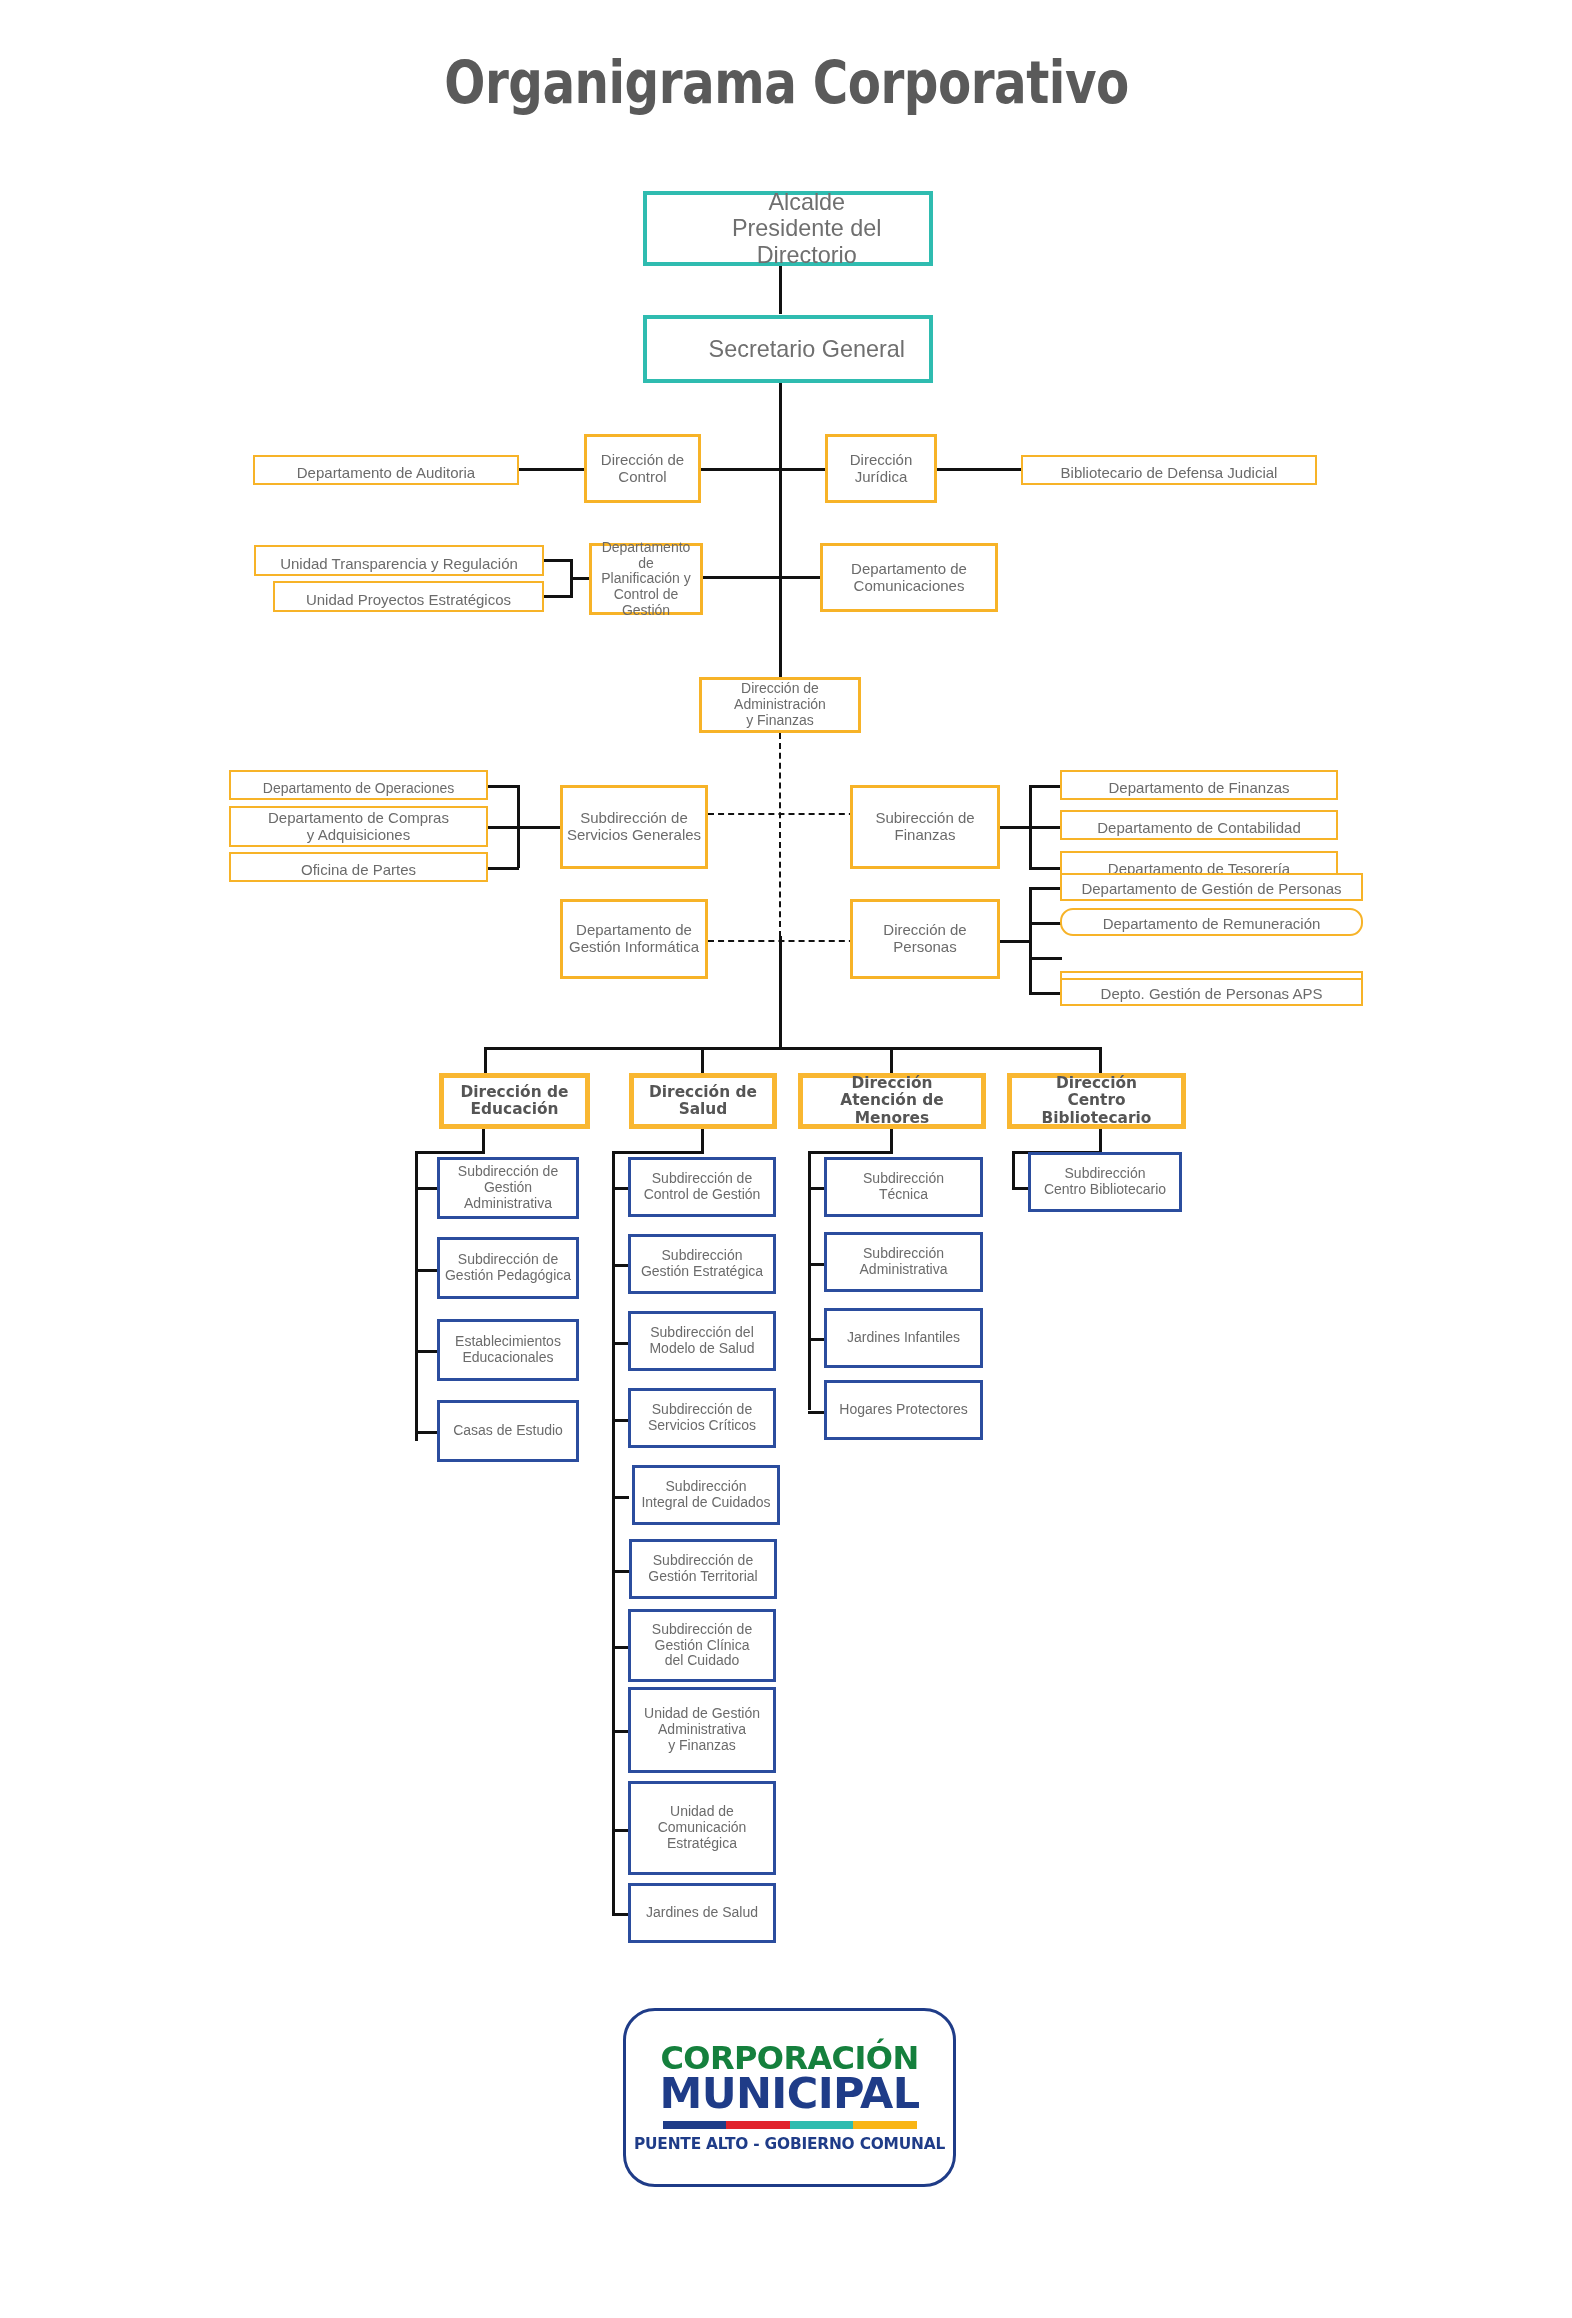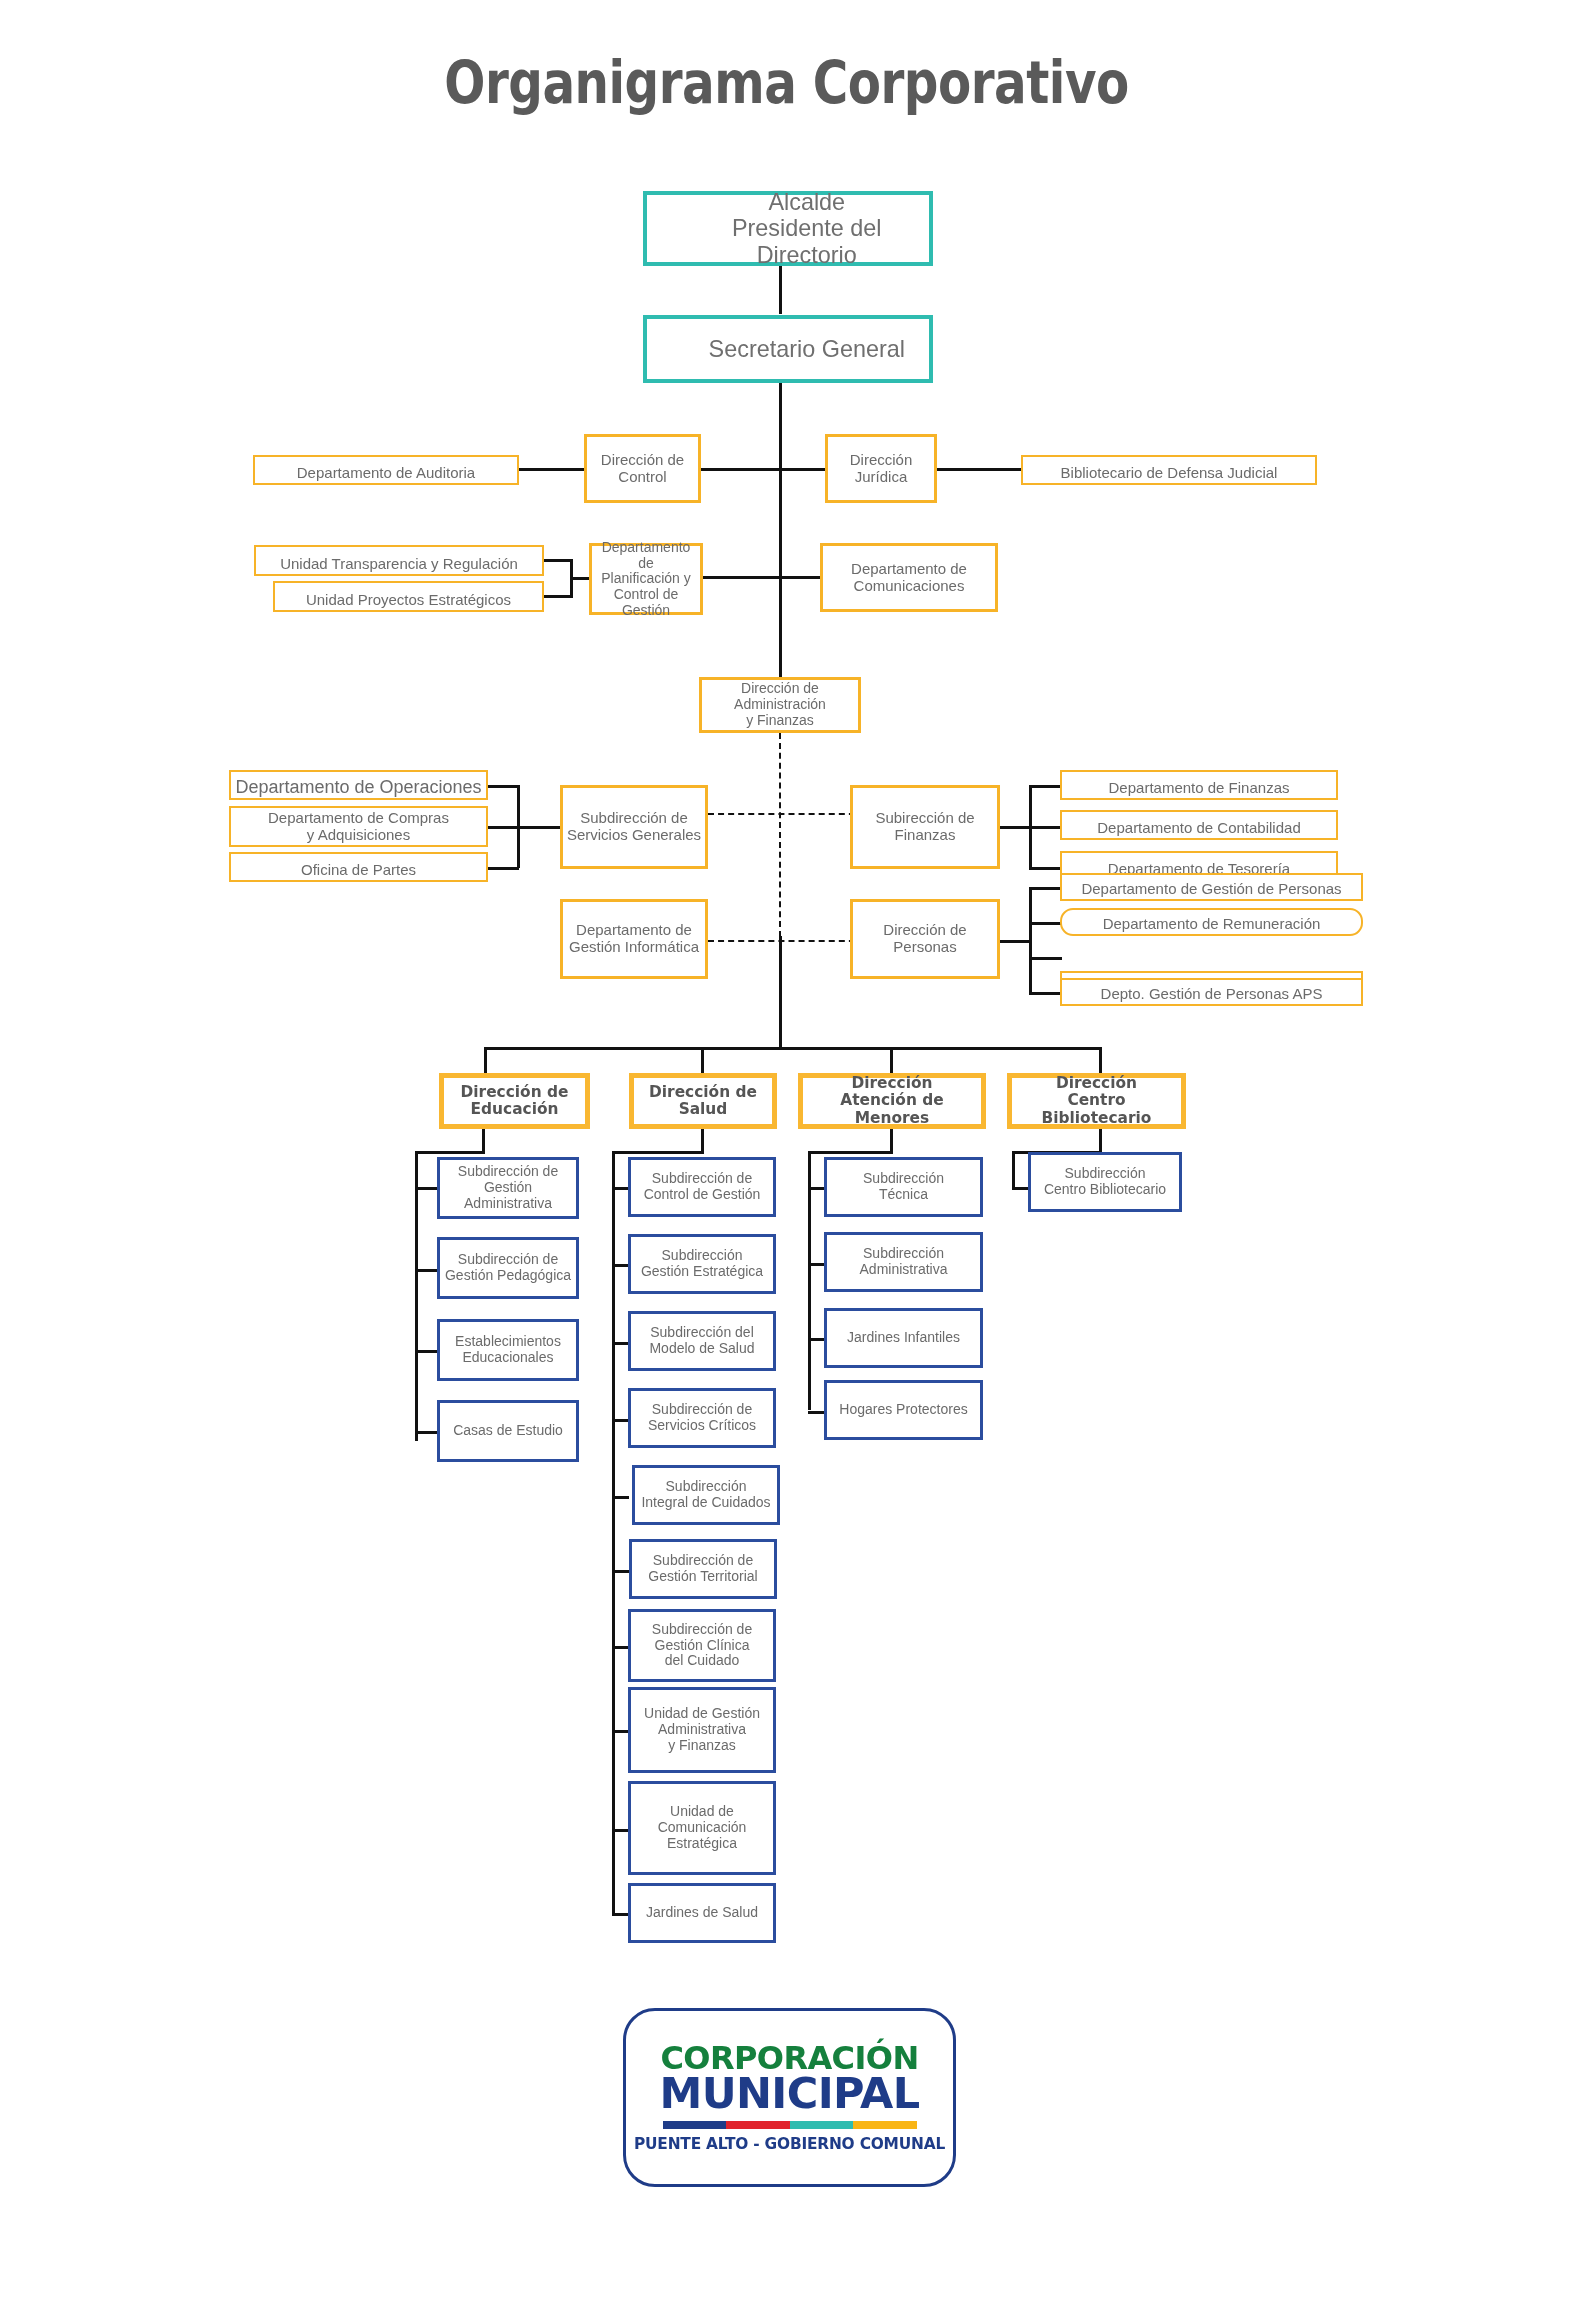--- a/index.html
+++ b/index.html
@@ -121,21 +121,21 @@
 y Finanzas</span>
   </div>
 
   <div class="dash-v" style="left:779px;top:733px;height:204px;"></div>
   <div class="ln lnv" style="left:779px;top:936px;height:112px;"></div>
 
   <div class="dash-h" style="left:708px;top:813px;width:167px;"></div>
 
   <div class="dash-h" style="left:708px;top:940px;width:167px;"></div>
 
-  <div class="node amber-thin" style="left:229px;top:770px;width:259px;height:30px;font-size:18px;">
+  <div class="node amber-thin" style="left:229px;top:770px;width:259px;height:30px;font-size:14px;">
     <span>Departamento de Operaciones</span>
   </div>
   <div class="node amber-thin" style="left:229px;top:806px;width:259px;height:41px;font-size:15px;">
     <span>Departamento de Compras
 y Adquisiciones</span>
   </div>
   <div class="node amber-thin" style="left:229px;top:852px;width:259px;height:30px;font-size:15px;">
     <span>Oficina de Partes</span>
   </div>
   <div class="ln lnv" style="left:517px;top:785px;height:83px;"></div>

